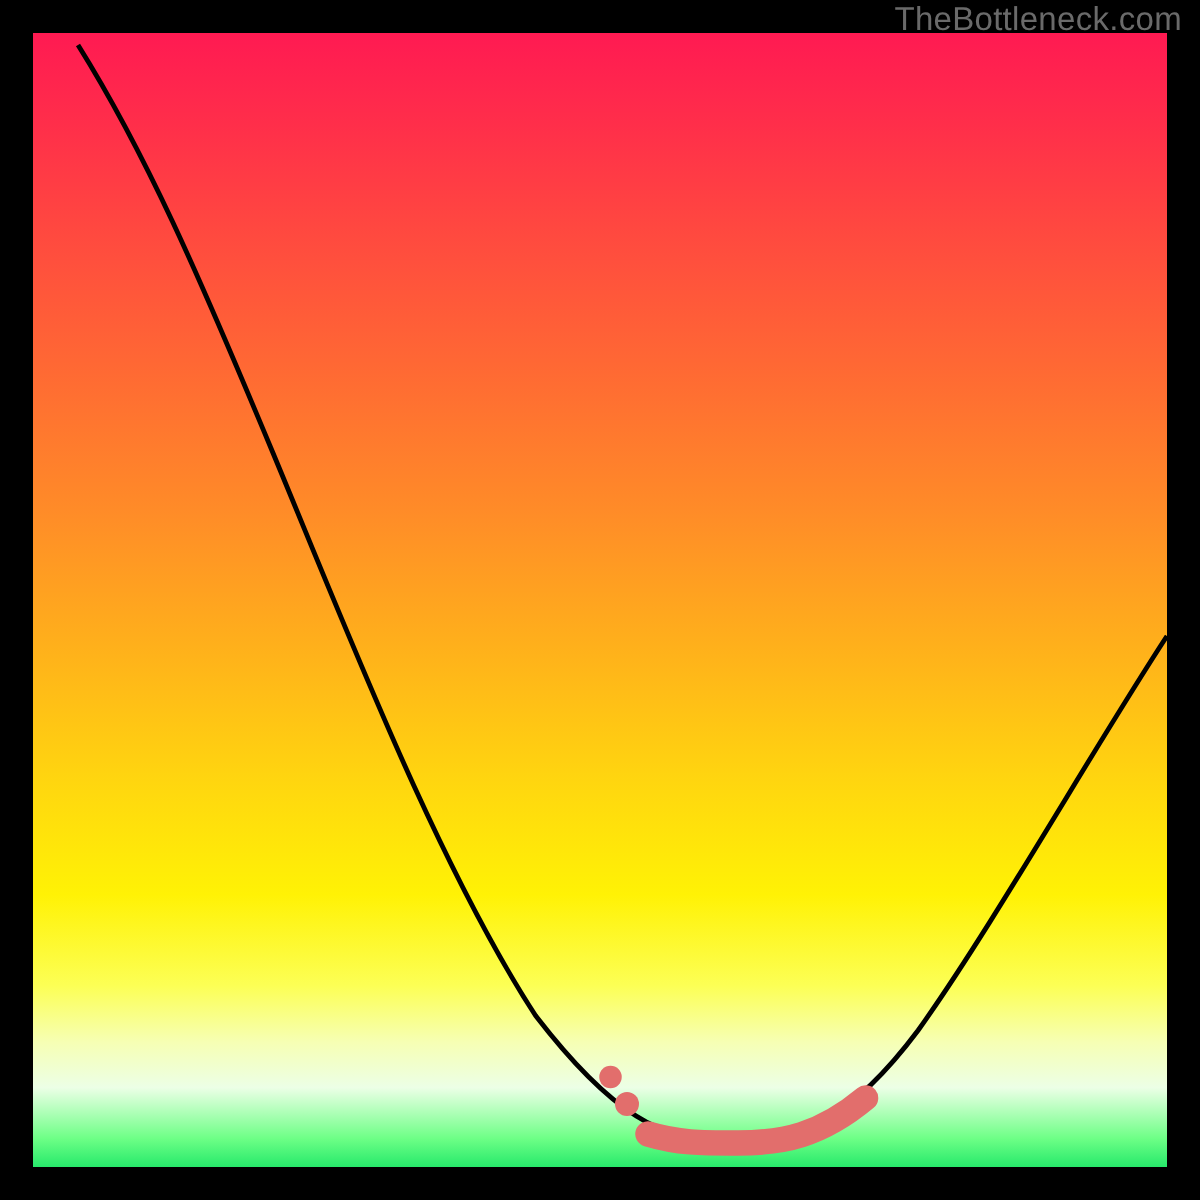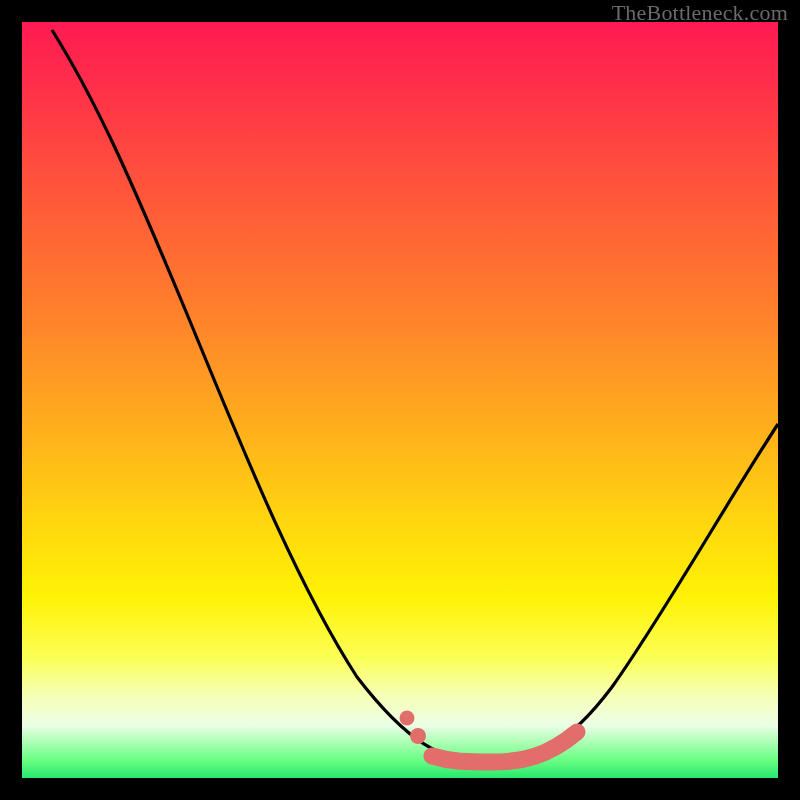--- a/index.html
+++ b/index.html
@@ -47,21 +47,21 @@
     left: 0;
     top: 0;
     width: 756px;
     height: 756px;
     overflow: visible;
   }
   .watermark {
     position: absolute;
     top: 0px;
     right: 12px;
-    font-family: Liberation Serif, serif;
+    font-family: Liberation Sans, sans-serif;
     font-size: 22px;
     font-weight: 500;
     color: #6a6a6a;
     letter-spacing: 0.2px;
     user-select: none;
   }
 </style>
 </head>
 <body>
 

